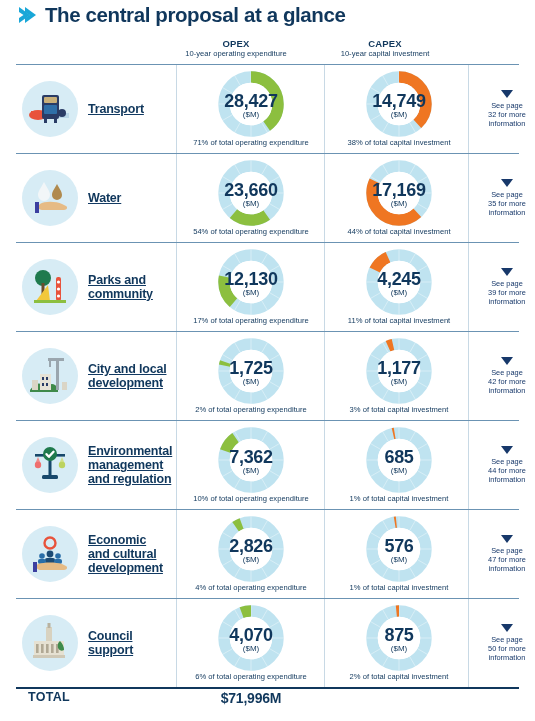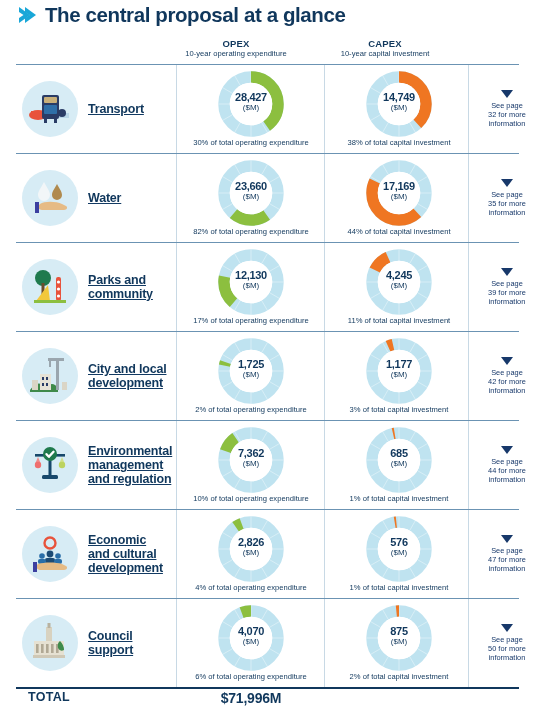--- a/index.html
+++ b/index.html
@@ -49,21 +49,21 @@
 
   
   .metric{position:absolute;top:0;height:100%;width:150px;}
   .metric.opex{left:160px;}
   .metric.capex{left:308px;}
   .donutbox{position:absolute;left:50%;top:5px;transform:translateX(-50%);width:68px;height:68px;}
   .donutbox svg{display:block;}
   .dlabel{
     position:absolute;left:0;right:0;top:22px;text-align:center;pointer-events:none;
   }
-  .dval{font-size:11px;font-weight:bold;color:#10375c;letter-spacing:-.3px;line-height:1;}
+  .dval{font-size:18px;font-weight:bold;color:#10375c;letter-spacing:-.3px;line-height:1;}
   .dunit{font-size:8px;color:#10375c;line-height:1.3;}
   .pctline{
     position:absolute;left:-6px;right:-6px;bottom:6px;text-align:center;
     font-size:7.6px;color:#10375c;white-space:nowrap;
   }
 
   
   .seepage{position:absolute;left:452px;top:0;height:100%;width:78px;
            display:flex;flex-direction:column;align-items:center;justify-content:center;}
   .tri{width:0;height:0;border-left:6px solid transparent;border-right:6px solid transparent;
@@ -143,21 +143,21 @@
               <line x1="15.6" y1="23.4" x2="5.6" y2="17.6" stroke="#ffffff" stroke-width="0.7" opacity="0.55"></line>
               <line x1="23.4" y1="15.6" x2="17.6" y2="5.6" stroke="#ffffff" stroke-width="0.7" opacity="0.55"></line>
               <circle cx="34" cy="34" r="27" fill="none" stroke="#8cbf3f" stroke-width="11.5" stroke-dasharray="67.86 101.79" stroke-dashoffset="0.00" transform="rotate(-90 34 34)"></circle>
               <circle cx="34" cy="34" r="21.25" fill="#ffffff"></circle>
             </svg>
             <div class="dlabel">
               <div class="dval">28,427</div>
               <div class="dunit">($M)</div>
             </div>
           </div>
-          <div class="pctline">30% of total operating expenditure</div>
+          <div class="pctline">71% of total operating expenditure</div>
         </div>
         <div class="metric capex">
           <div class="donutbox">
             <svg viewBox="0 0 68 68" width="68" height="68">
               <circle cx="34" cy="34" r="27" fill="none" stroke="#bfe3f0" stroke-width="11.5"></circle>
               <line x1="34.0" y1="12.8" x2="34.0" y2="1.3" stroke="#ffffff" stroke-width="0.7" opacity="0.55"></line>
               <line x1="44.6" y1="15.6" x2="50.4" y2="5.6" stroke="#ffffff" stroke-width="0.7" opacity="0.55"></line>
               <line x1="52.4" y1="23.4" x2="62.4" y2="17.6" stroke="#ffffff" stroke-width="0.7" opacity="0.55"></line>
               <line x1="55.3" y1="34.0" x2="66.8" y2="34.0" stroke="#ffffff" stroke-width="0.7" opacity="0.55"></line>
               <line x1="52.4" y1="44.6" x2="62.4" y2="50.4" stroke="#ffffff" stroke-width="0.7" opacity="0.55"></line>
@@ -218,21 +218,21 @@
               <line x1="15.6" y1="23.4" x2="5.6" y2="17.6" stroke="#ffffff" stroke-width="0.7" opacity="0.55"></line>
               <line x1="23.4" y1="15.6" x2="17.6" y2="5.6" stroke="#ffffff" stroke-width="0.7" opacity="0.55"></line>
               <circle cx="34" cy="34" r="27" fill="none" stroke="#8cbf3f" stroke-width="11.5" stroke-dasharray="35.63 134.02" stroke-dashoffset="-67.86" transform="rotate(-90 34 34)"></circle>
               <circle cx="34" cy="34" r="21.25" fill="#ffffff"></circle>
             </svg>
             <div class="dlabel">
               <div class="dval">23,660</div>
               <div class="dunit">($M)</div>
             </div>
           </div>
-          <div class="pctline">82% of total operating expenditure</div>
+          <div class="pctline">54% of total operating expenditure</div>
         </div>
         <div class="metric capex">
           <div class="donutbox">
             <svg viewBox="0 0 68 68" width="68" height="68">
               <circle cx="34" cy="34" r="27" fill="none" stroke="#bfe3f0" stroke-width="11.5"></circle>
               <line x1="34.0" y1="12.8" x2="34.0" y2="1.3" stroke="#ffffff" stroke-width="0.7" opacity="0.55"></line>
               <line x1="44.6" y1="15.6" x2="50.4" y2="5.6" stroke="#ffffff" stroke-width="0.7" opacity="0.55"></line>
               <line x1="52.4" y1="23.4" x2="62.4" y2="17.6" stroke="#ffffff" stroke-width="0.7" opacity="0.55"></line>
               <line x1="55.3" y1="34.0" x2="66.8" y2="34.0" stroke="#ffffff" stroke-width="0.7" opacity="0.55"></line>
               <line x1="52.4" y1="44.6" x2="62.4" y2="50.4" stroke="#ffffff" stroke-width="0.7" opacity="0.55"></line>

